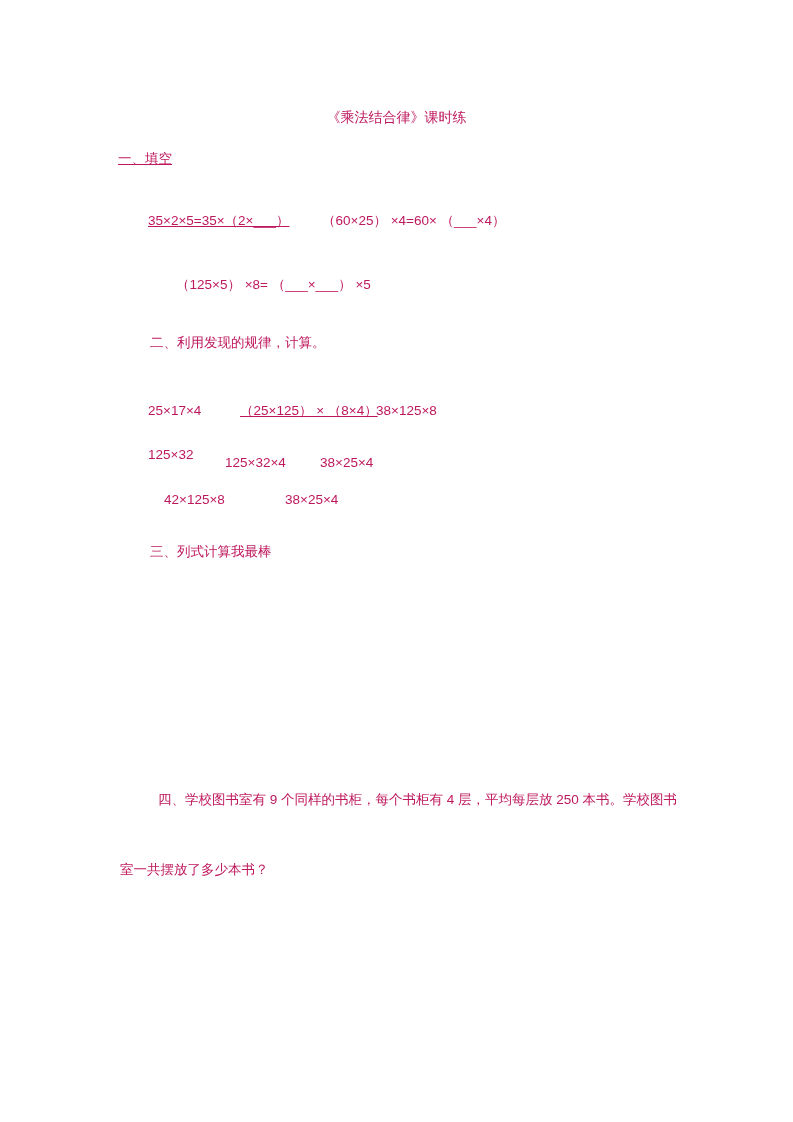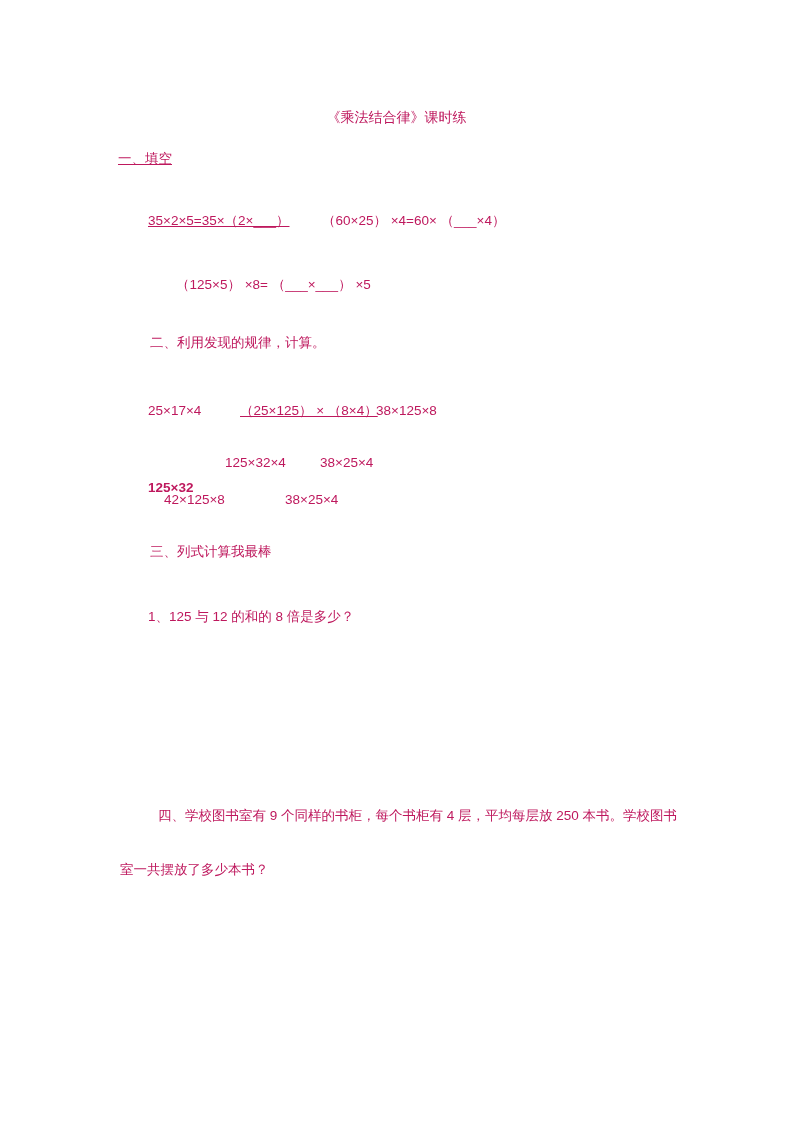--- a/index.html
+++ b/index.html
@@ -43,27 +43,26 @@
   <div class="line" style="left:322px; top:212px;">（60×25） ×4=60× （___×4）</div>
 
   <div class="line" style="left:152px; top:276px;margin-left:24px;">（125×5） ×8= （___×___） ×5</div>
 
   <div class="line" style="left:150px; top:334px;">二、利用发现的规律，计算。</div>
 
   <div class="line" style="left:148px; top:402px;">25×17×4</div>
   <div class="line" style="left:240px; top:402px;text-decoration:underline;">（25×125） × （8×4）</div>
   <div class="line" style="left:376px; top:402px;">38×125×8</div>
 
-  <div class="line" style="left:148px; top:479px;font-weight:bold;">125×32</div>
+  <div class="line" style="left:148px; top:446px;">125×32</div>
   <div class="line" style="left:225px; top:454px;">125×32×4</div>
   <div class="line" style="left:320px; top:454px;">38×25×4</div>
 
   <div class="line" style="left:164px; top:491px;">42×125×8</div>
   <div class="line" style="left:285px; top:491px;">38×25×4</div>
 
   <div class="line" style="left:150px; top:543px;">三、列式计算我最棒</div>
 
-  <div class="line" style="left:148px; top:608px;">1、125 与 12 的和的 8 倍是多少？</div>
 
-  <div class="line" style="left:158px; top:791px;margin-top:16px;">四、学校图书室有 9 个同样的书柜，每个书柜有 4 层，平均每层放 250 本书。学校图书</div>
+  <div class="line" style="left:158px; top:791px;">四、学校图书室有 9 个同样的书柜，每个书柜有 4 层，平均每层放 250 本书。学校图书</div>
   <div class="line" style="left:120px; top:833px;margin-top:28px;">室一共摆放了多少本书？</div>
 
 </div>
 
 </body></html>

